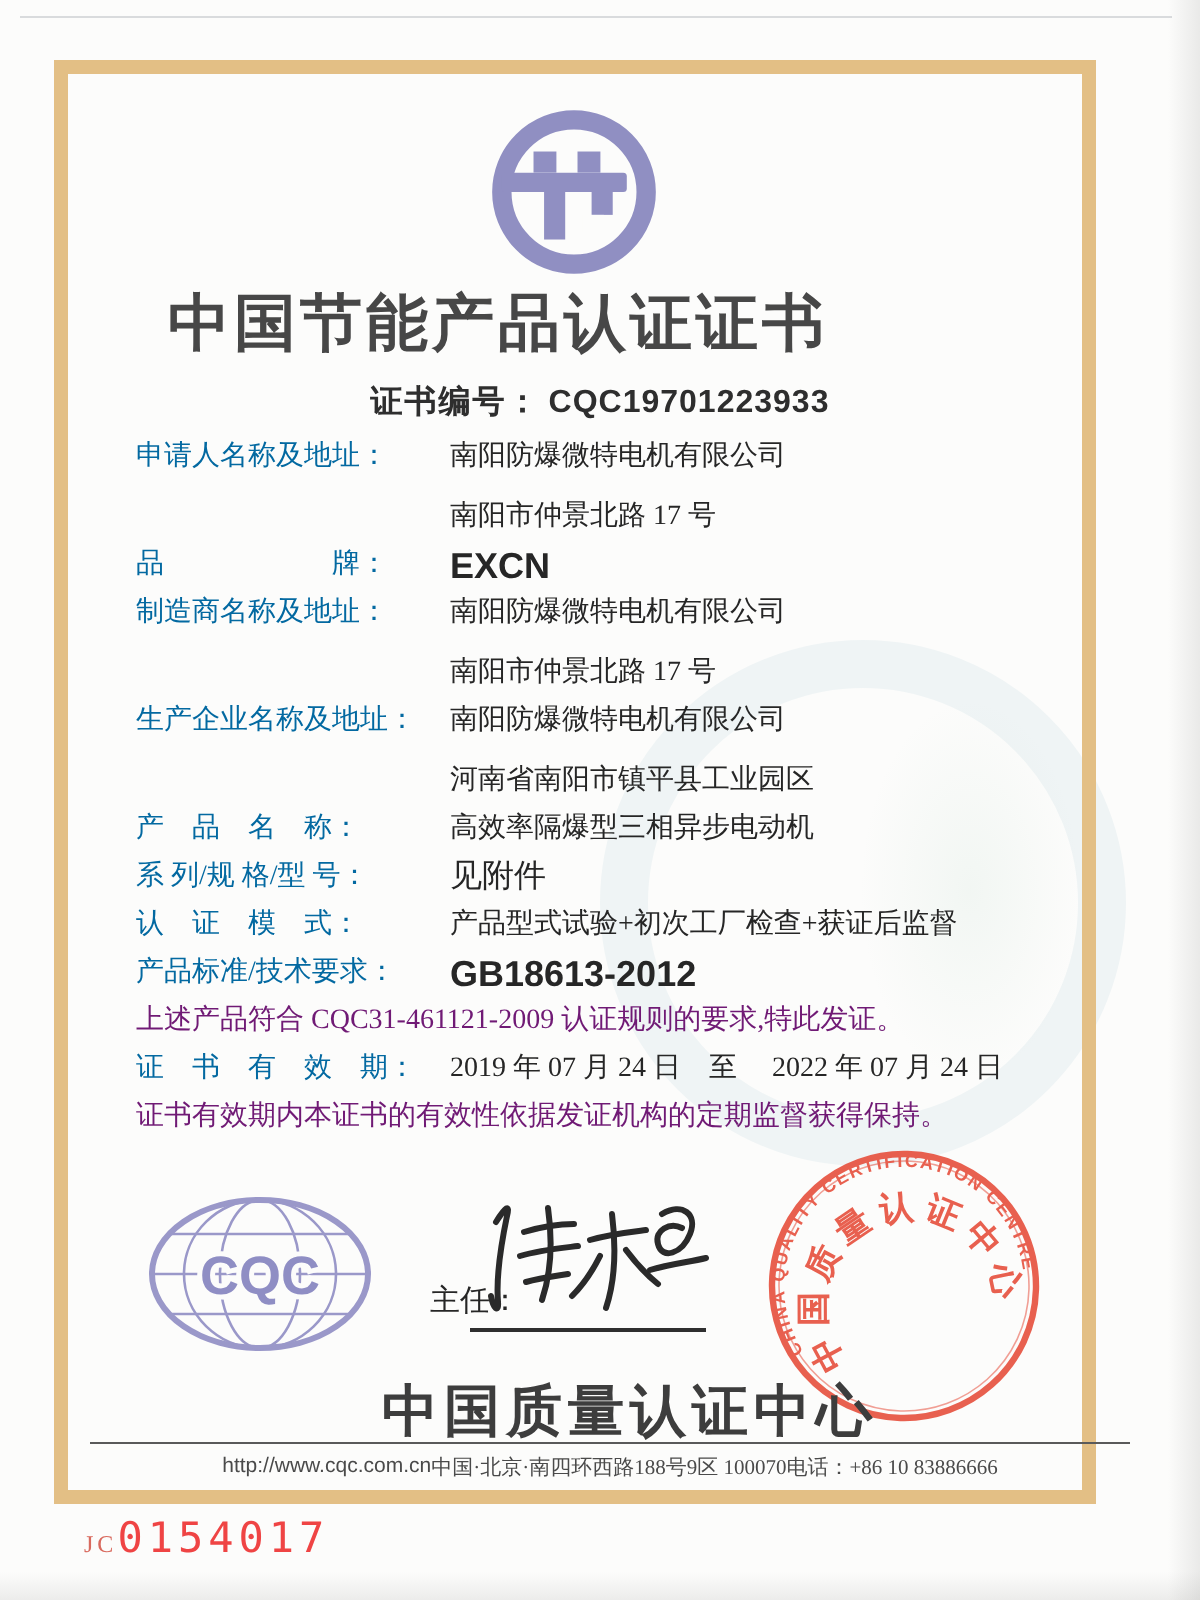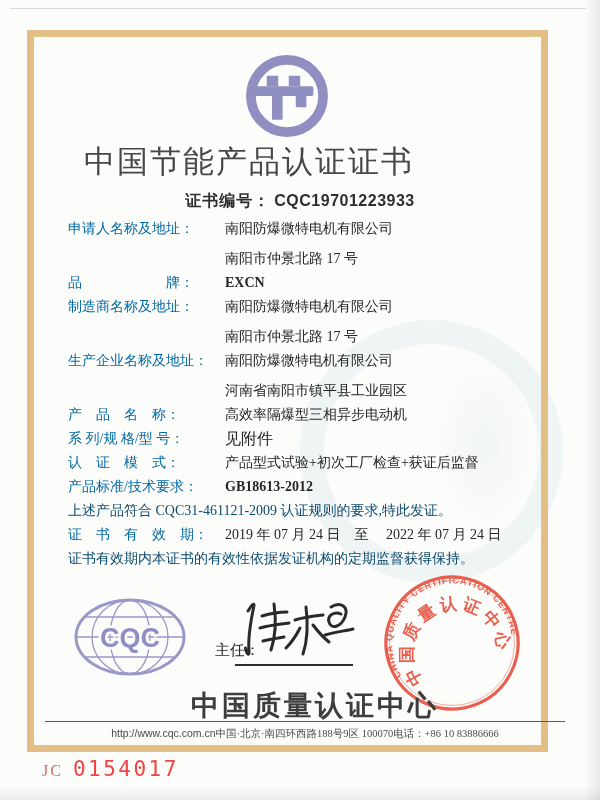--- a/index.html
+++ b/index.html
@@ -23,51 +23,51 @@
     border:7px solid #e3bf85;background:transparent;}
   
   .watermark-ring{position:absolute;left:300px;top:320px;width:215px;height:215px;
     border:24px solid rgba(130,175,200,.10);border-radius:50%;}
   .watermark-blob{position:absolute;left:430px;top:350px;width:110px;height:190px;
     background:radial-gradient(closest-side, rgba(150,195,170,.10), rgba(150,195,170,0));}
   
   .emblem{position:absolute;left:243px;top:52px;width:88px;height:88px;}
   
   .cert-title{position:absolute;left:0;top:141px;width:498px;text-align:center;
-    font-family:"Liberation Sans", sans-serif;font-weight:normal;font-size:31px;
+    font-family:"Liberation Sans", sans-serif;font-weight:bold;font-size:31px;
     letter-spacing:2px;color:#474747;}
   .cert-no-row{position:absolute;left:0;top:191px;width:600px;text-align:center;
     font-size:16px;color:#2e2e2e;}
   .cert-no-row .lbl{font-weight:bold;letter-spacing:1px;}
   .cert-no-row .num{font-family:"Liberation Sans", sans-serif;font-weight:bold;letter-spacing:.5px;}
   
   .fields{position:absolute;left:68px;top:220px;width:475px;font-size:14px;line-height:18px;}
   .frow{display:flex;margin-bottom:6px;}
   .frow .flabel{width:157px;flex:0 0 157px;color:#0369a1;}
   .frow .fvalue{flex:1;color:#262626;}
   .fvalue .v2{display:block;margin-top:12px;}
-  .fvalue.latin{font-family:Liberation Serif, serif;font-weight:bold;font-size:14px;}
+  .fvalue.latin{font-family:Liberation Sans, sans-serif;font-weight:bold;font-size:18px;}
   .fvalue.small{font-size:16px;}
-  .fullrow{margin-bottom:6px;color:#0c4a6e;}
+  .fullrow{margin-bottom:6px;color:#701a75;}
   
   .cqc-globe{position:absolute;left:73px;top:597px;width:114px;height:80px;}
   .director-label{position:absolute;left:215px;top:641px;font-size:15px;color:#262626;}
   .signature{position:absolute;left:232px;top:591px;width:128px;height:72px;}
   .sig-line{position:absolute;left:235px;top:664px;width:118px;height:2px;background:#2f2f2f;}
   .stamp{position:absolute;left:382px;top:573px;width:140px;height:140px;opacity:.88;}
   .org-title{position:absolute;left:160px;top:687px;width:310px;text-align:center;
     font-family:"Liberation Sans", sans-serif;font-weight:bold;font-size:28px;
     letter-spacing:3px;color:#3d3d3d;}
   .footer-rule{position:absolute;left:45px;top:721px;width:520px;height:1px;background:#5a5a5a;}
   .footer{position:absolute;left:47px;top:727px;width:516px;display:flex;
     justify-content:center;font-size:10.5px;color:#4a4a4a;}
   .footer .f-url{font-family:"Liberation Sans", sans-serif;}
   
   .serial{position:absolute;left:42px;top:757px;color:#df4a3e;display:flex;align-items:baseline;}
-  .serial .pfx{font-size:16px;letter-spacing:2px;color:#d96a5e;margin-right:10px;font-family:"Liberation Serif",serif;}
+  .serial .pfx{font-size:12px;letter-spacing:2px;color:#d96a5e;font-family:"Liberation Serif",serif;}
   .serial .num{font-family:"DejaVu Sans Mono", monospace;font-size:21px;letter-spacing:2.5px;color:#ef4444;}
   svg text{font-family:"Liberation Sans", sans-serif;}
 </style>
 </head>
 <body>
 
 <div class="page">
 
   <div class="scan-top-line"></div>
   <div class="watermark-ring"></div>

